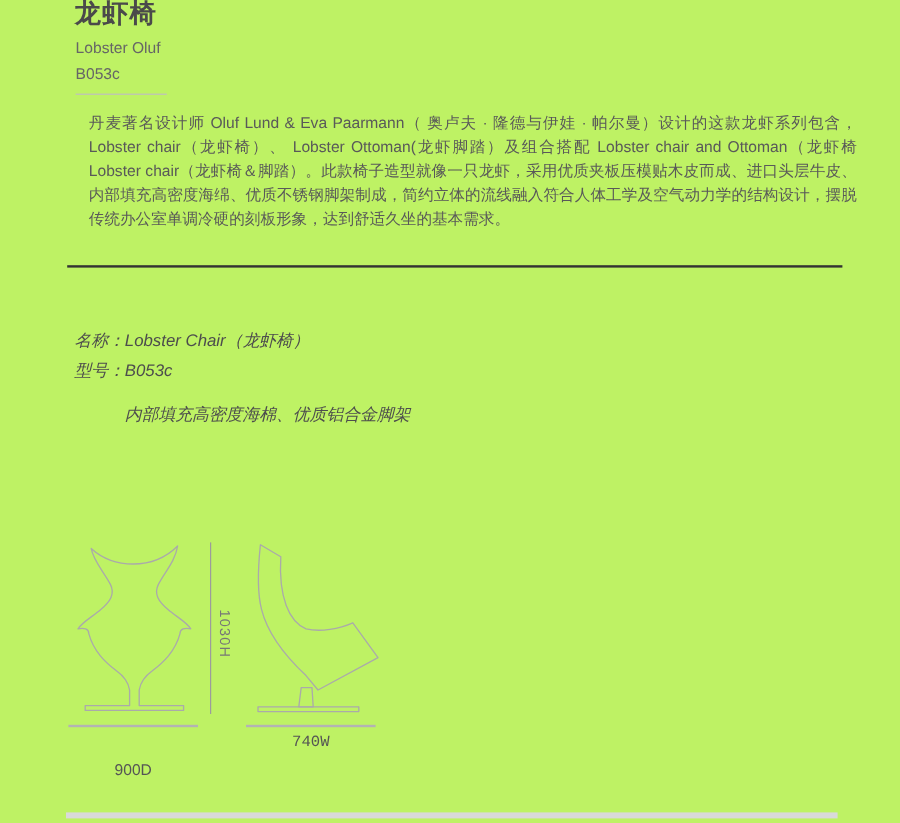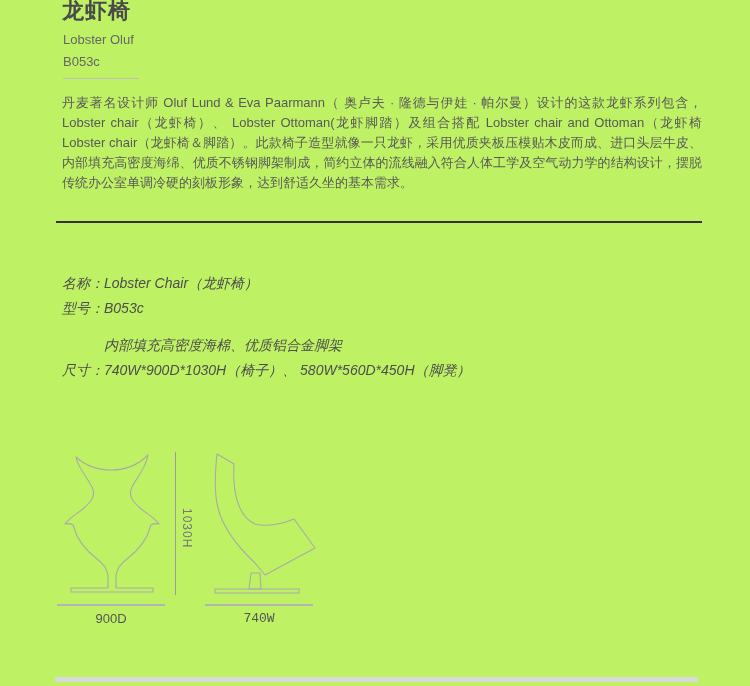--- a/index.html
+++ b/index.html
@@ -38,21 +38,21 @@
   .title-underline {
     position: absolute;
     left: 63px;
     top: 78px;
     width: 76px;
     height: 1px;
     background: #bfbfbf;
   }
   .description {
     position: absolute;
-    left: 62px;
+    left: 74px;
     top: 93px;
     width: 640px;
     font-size: 13px;
     line-height: 20px;
     color: #595959;
     text-align: justify;
   }
   .section-divider {
     position: absolute;
     left: 56px;
@@ -106,21 +106,21 @@
   .measure-depth-line { left: 57px; width: 108px; }
   .measure-width-line { left: 205px; width: 108px; }
   .dim-label {
     position: absolute;
     top: 611px;
     width: 108px;
     text-align: center;
     font-size: 13px;
     color: #555555;
   }
-  .depth-label { left: 57px; }
+  .depth-label { left: 57px; margin-top: 23px; }
   .width-label { left: 205px; font-family: Liberation Mono, monospace; }
   .bottom-bar {
     position: absolute;
     left: 55px;
     top: 677px;
     width: 643px;
     height: 5px;
     background: #d9d9d9;
   }
 </style>
@@ -135,21 +135,20 @@
   <div class="title-underline"></div>
 
   <p class="description">丹麦著名设计师 Oluf Lund &amp; Eva Paarmann（ 奥卢夫 · 隆德与伊娃 · 帕尔曼）设计的这款龙虾系列包含，Lobster chair（龙虾椅）、 Lobster Ottoman(龙虾脚踏）及组合搭配 Lobster chair and Ottoman（龙虾椅 Lobster chair（龙虾椅＆脚踏）。此款椅子造型就像一只龙虾，采用优质夹板压模贴木皮而成、进口头层牛皮、内部填充高密度海绵、优质不锈钢脚架制成，简约立体的流线融入符合人体工学及空气动力学的结构设计，摆脱传统办公室单调冷硬的刻板形象，达到舒适久坐的基本需求。</p>
 
   <div class="section-divider"></div>
 
   <div class="spec-list">
     <div class="spec-row"><span>名称：</span><span>Lobster Chair（龙虾椅）</span></div>
     <div class="spec-row"><span>型号：</span><span>B053c</span></div>
     <div class="spec-row spec-cont"><span>内部填充高密度海棉、优质铝合金脚架</span></div>
-    <div class="spec-row"><span>尺寸：</span><span>740W*900D*1030H（椅子）、 580W*560D*450H（脚凳）</span></div>
   </div>
 
   <div class="diagram">
 
     <svg class="drawing" style="left:57px; top:448px;" width="110" height="150" viewBox="0 0 110 150">
       <path d="M19,9
                C30,19 43,22 54,22
                C65,22 79,19 91,7
                C89,20 80,29 75,39
                C71,47 75,53 83,60

